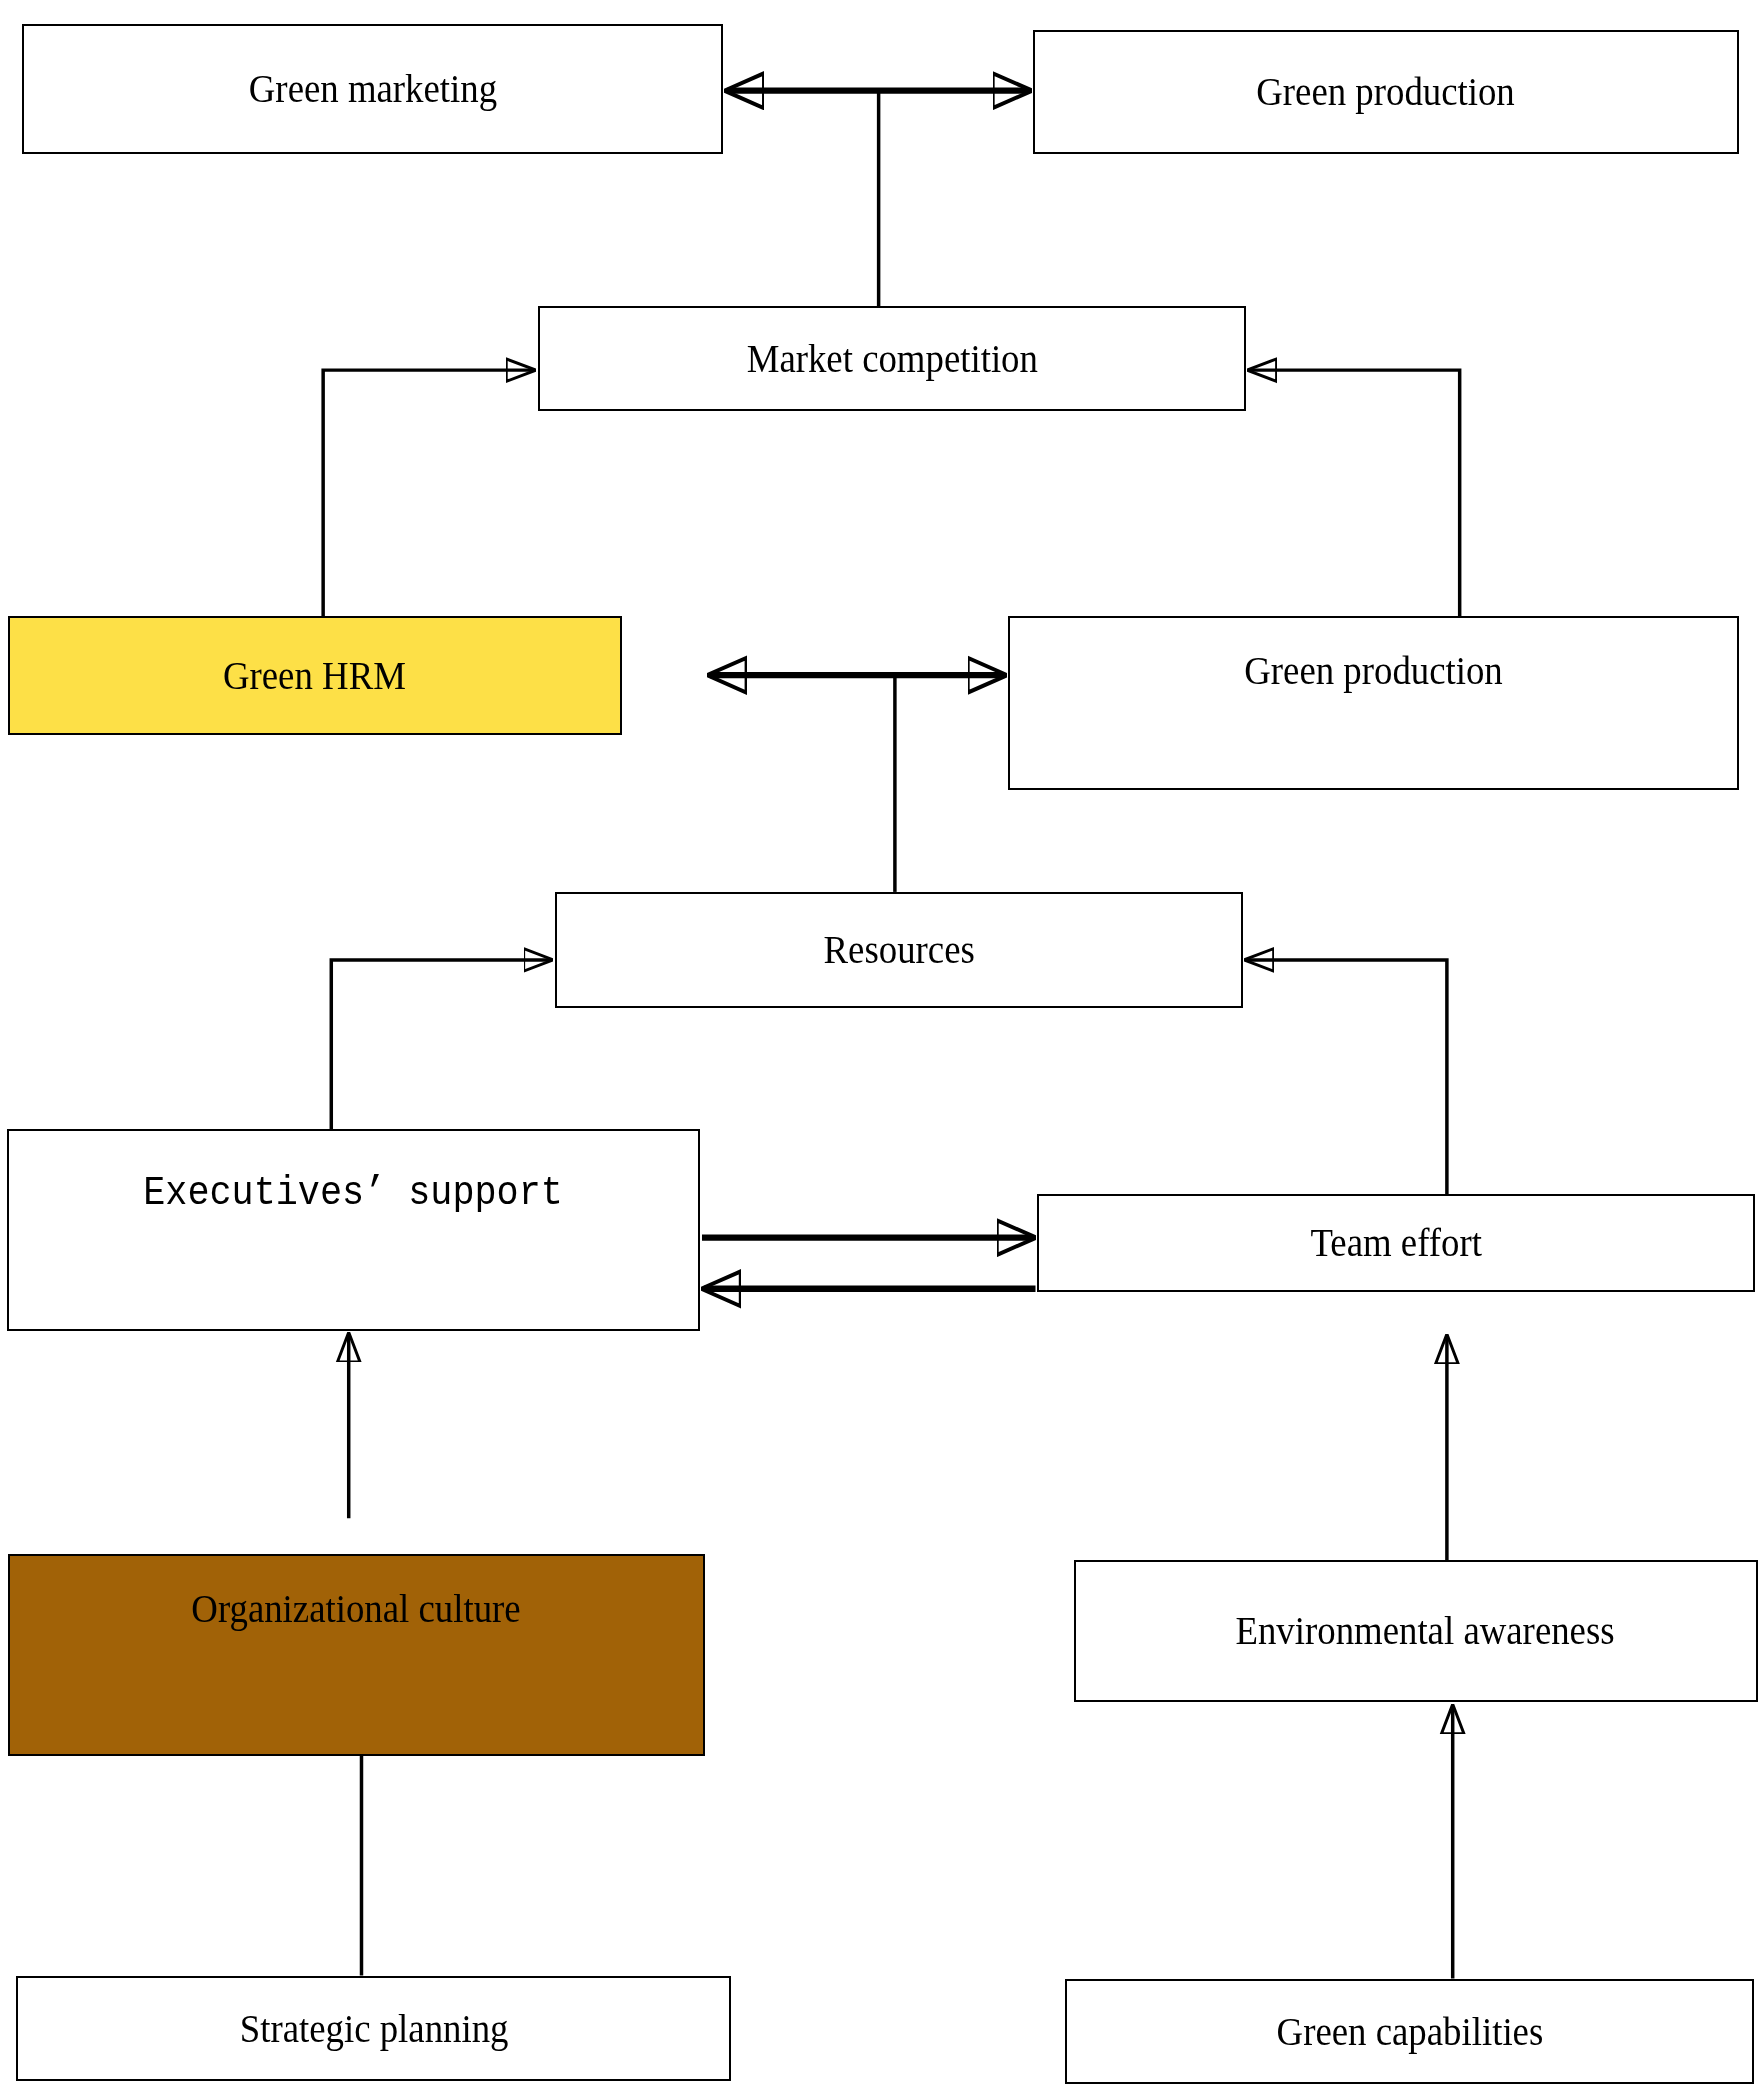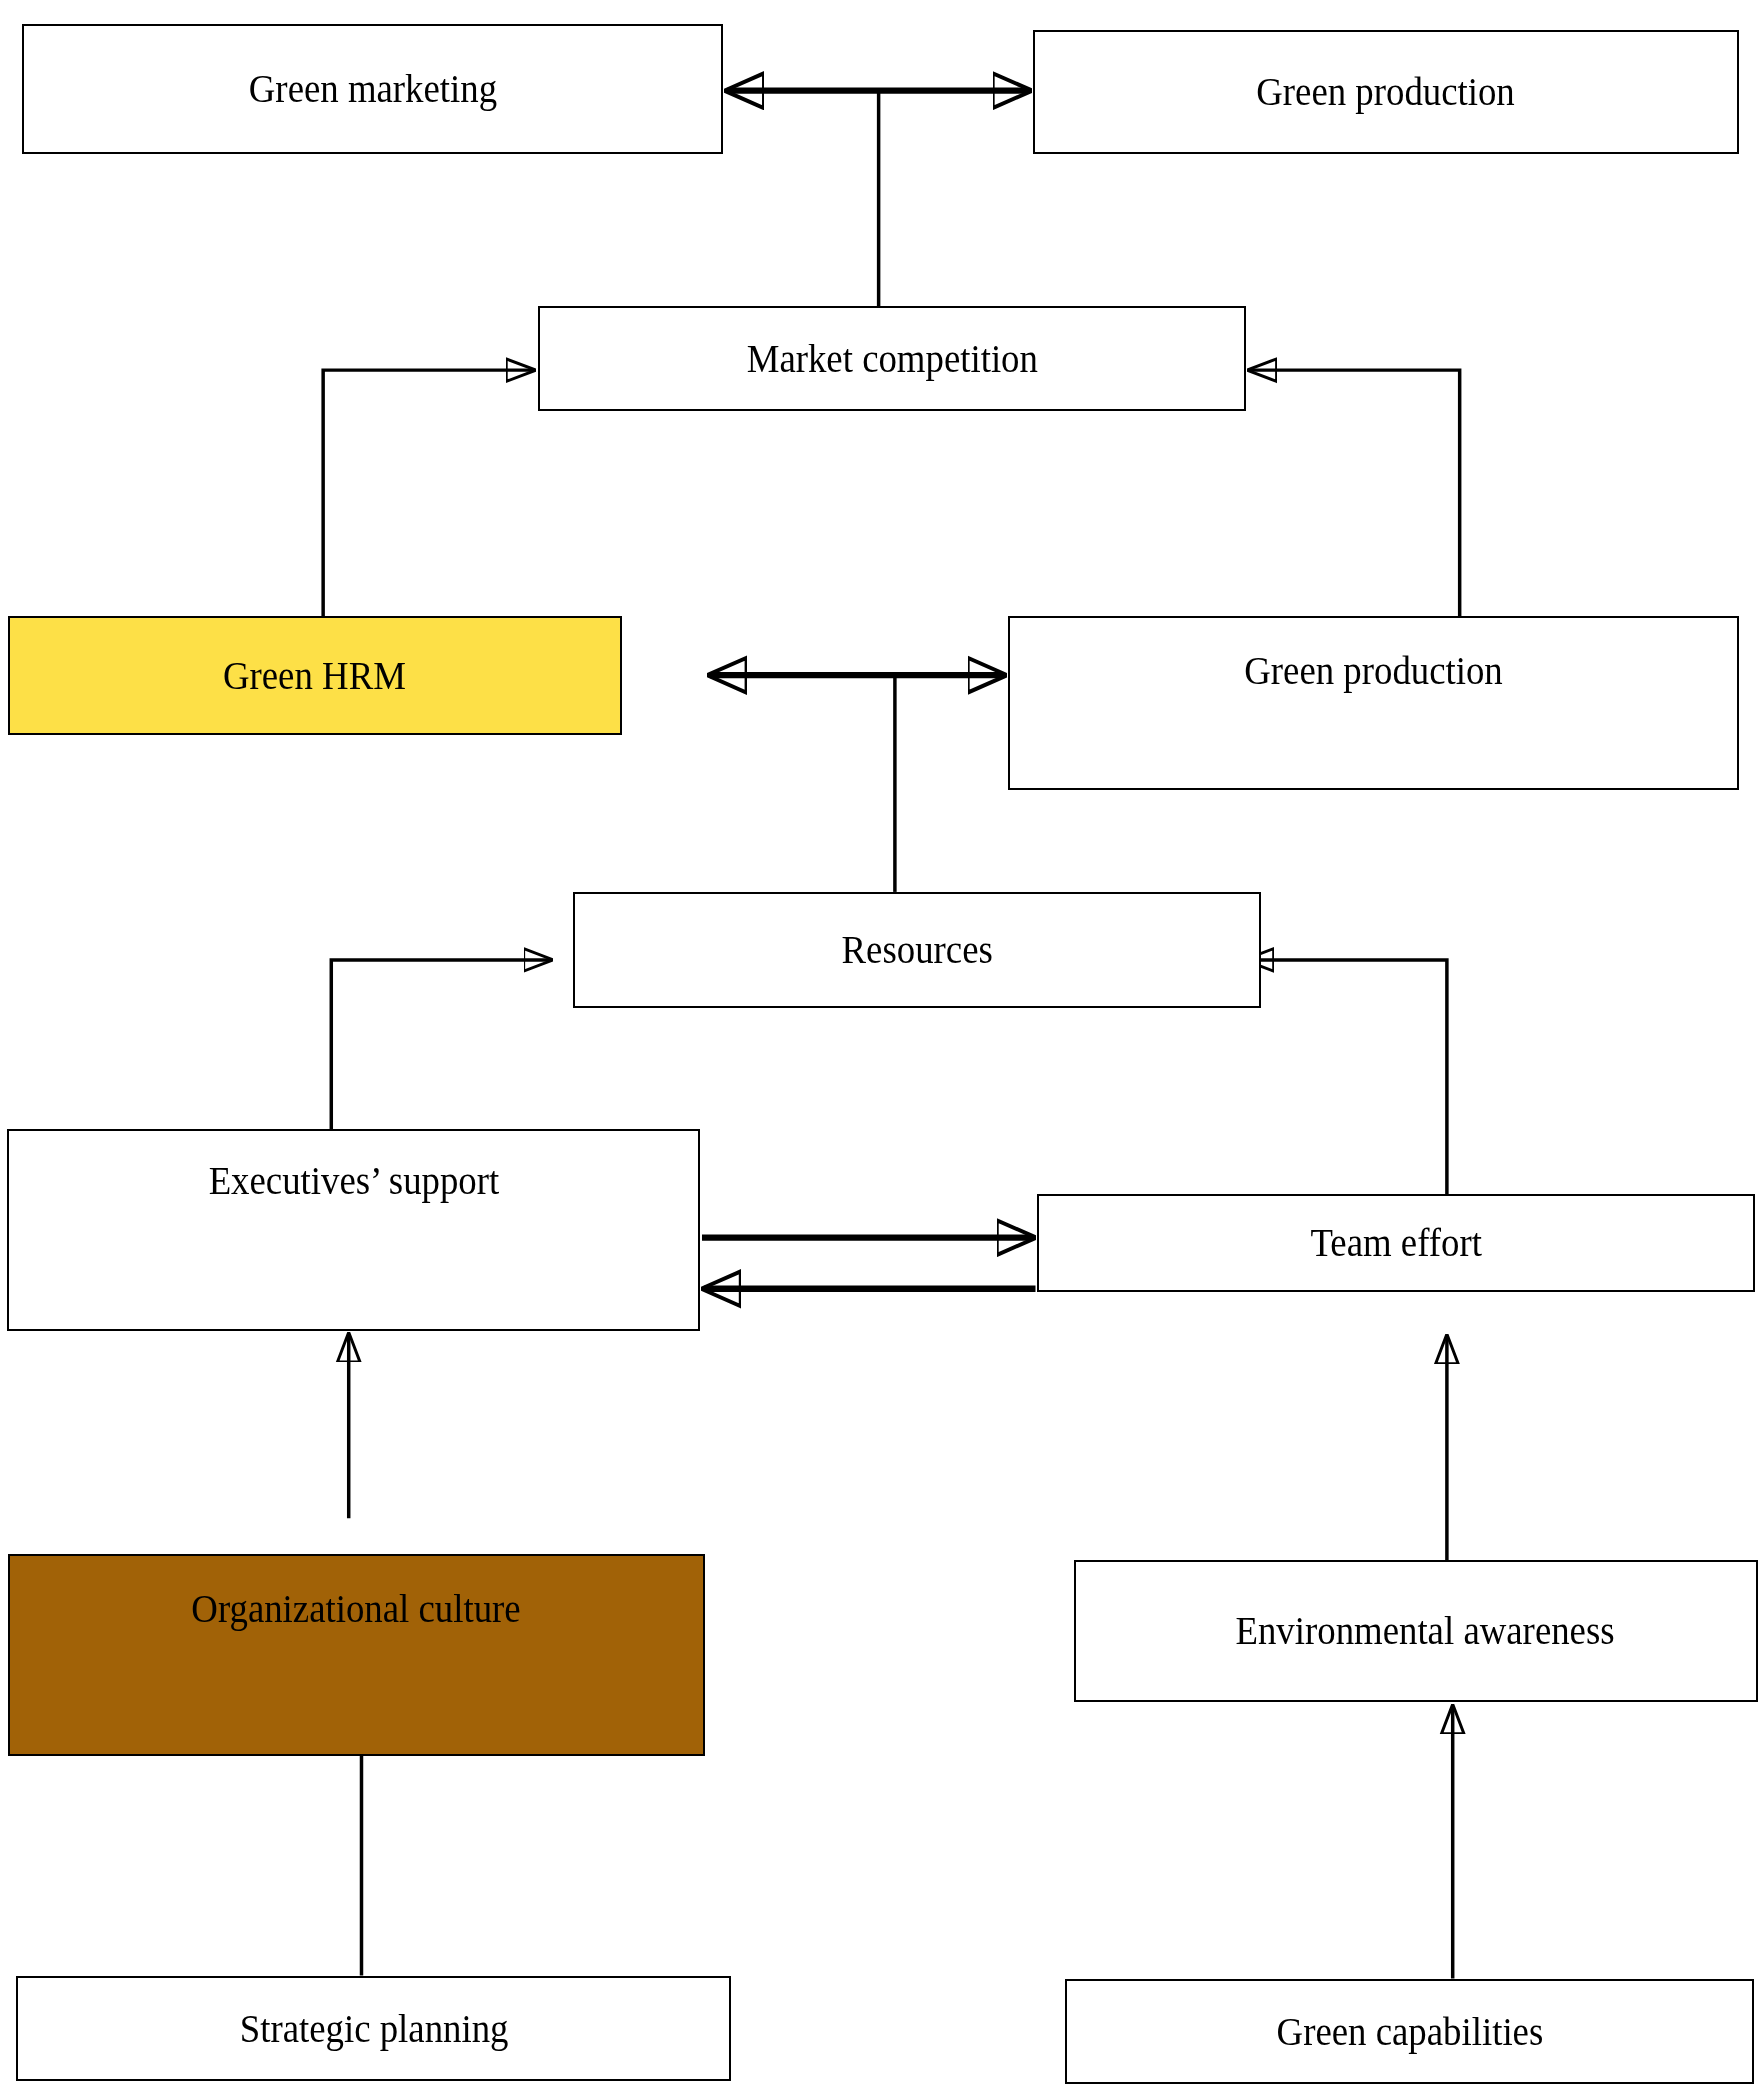--- a/index.html
+++ b/index.html
@@ -31,21 +31,21 @@
     font-size: 40px;
     line-height: 1.1;
     color: #000000;
     text-align: center;
     white-space: nowrap;
     font-stretch: condensed;
     transform: scaleX(0.92);
   }
   
   .node.align-upper { align-items: flex-start; padding-top: 31px; }
-  .node.align-mid-upper { align-items: flex-start; padding-top: 28px; }
+  .node.align-mid-upper { align-items: flex-start; padding-top: 41px; font-family: Liberation Mono, monospace; }
 
   svg#edges {
     position: absolute;
     left: 0;
     top: 0;
     width: 1759px;
     height: 2097px;
     z-index: 1;
     pointer-events: none;
   }
@@ -113,21 +113,21 @@
   </div>
 
   <div class="node" id="node-green-hrm" style="left: 7.6px; top: 616px; width: 614px; height: 119px; background: #fde047; border-color: rgb(0, 0, 0);">
     <span class="label">Green HRM</span>
   </div>
 
   <div class="node align-upper" id="node-green-production-mid" style="left: 1008px; top: 616px; width: 731px; height: 174px; background: rgb(255, 255, 255); border-color: rgb(0, 0, 0);">
     <span class="label">Green production</span>
   </div>
 
-  <div class="node" id="node-resources" style="left: 573px; top: 892px; width: 688px; height: 116px; background: rgb(255, 255, 255); border-color: rgb(0, 0, 0);">
+  <div class="node" id="node-resources" style="left: 555px; top: 892px; width: 688px; height: 116px; background: rgb(255, 255, 255); border-color: rgb(0, 0, 0);">
     <span class="label">Resources</span>
   </div>
 
   <div class="node align-mid-upper" id="node-executives-support" style="left: 7px; top: 1129px; width: 693px; height: 202px; background: rgb(255, 255, 255); border-color: rgb(0, 0, 0);">
     <span class="label">Executives’ support</span>
   </div>
 
   <div class="node" id="node-team-effort" style="left: 1037px; top: 1194px; width: 718px; height: 98px; background: rgb(255, 255, 255); border-color: rgb(0, 0, 0);">
     <span class="label">Team effort</span>
   </div>

